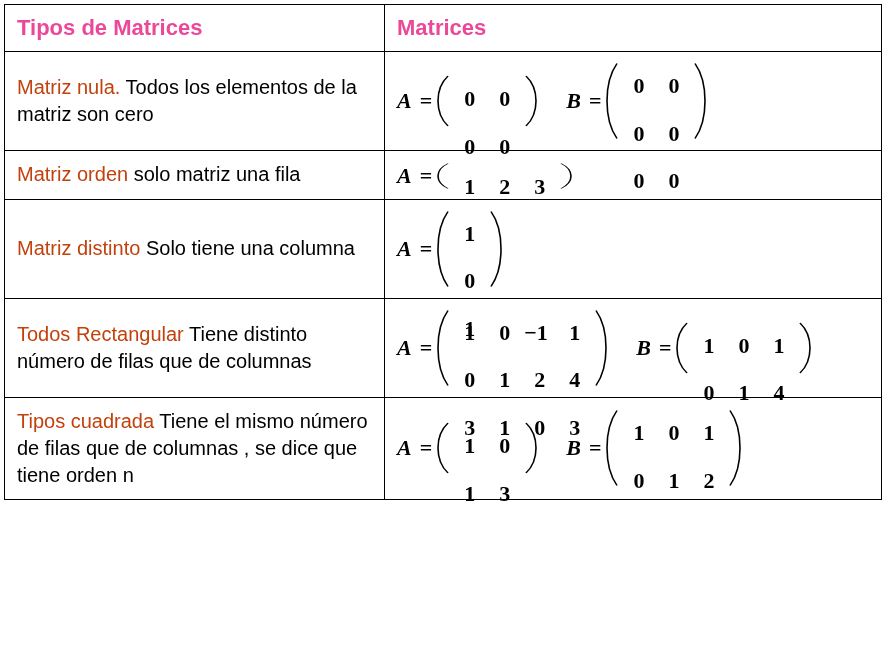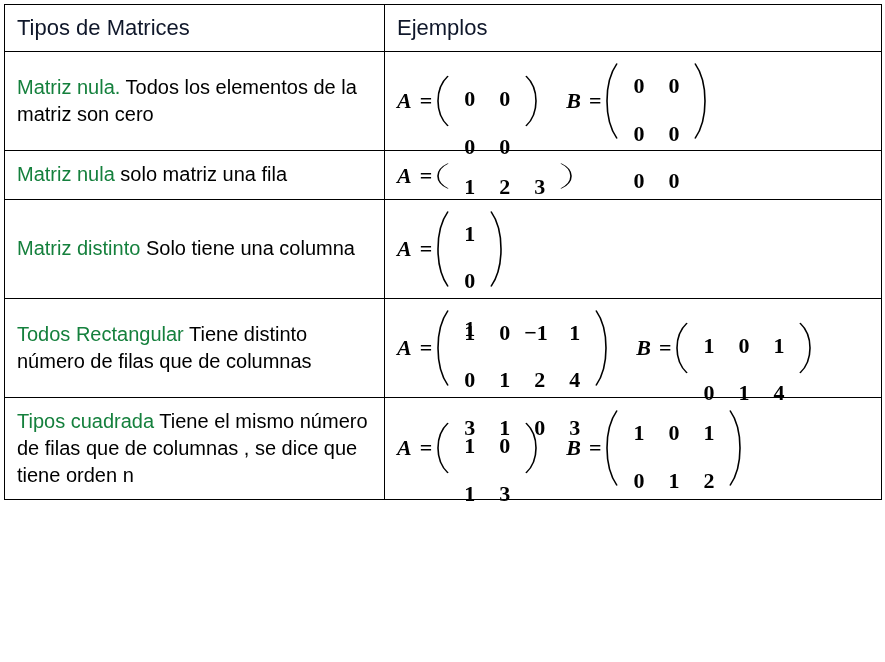--- a/index.html
+++ b/index.html
@@ -17,27 +17,27 @@
     width: 877px;
     table-layout: fixed;
   }
   table.main th, table.main td {
     border: 1.5px solid #000;
     padding: 10px 12px;
     vertical-align: middle;
     text-align: left;
   }
   table.main th {
-    font-weight: normal;
-    color: #0f172a;
+    font-weight: bold;
+    color: #ec4899;
     font-size: 22px;
   }
   col.col-tipo { width: 380px; }
   col.col-ej   { width: 497px; }
-  .term { color: #15803d; }
+  .term { color: #c2410c; }
   .desc-cell { line-height: 1.35; }
   .ej-cell {
     font-family: "Cambria Math", "Times New Roman", Times, serif;
     font-size: 22px;
     white-space: nowrap;
   }
   .eq {
     display: inline-flex;
     align-items: center;
     margin-right: 28px;
@@ -87,21 +87,21 @@
 <body>
 
 <table class="main">
   <colgroup>
       <col class="col-tipo">
       <col class="col-ej">
     </colgroup>
   <thead>
     <tr>
       <th>Tipos de Matrices</th>
-      <th>Ejemplos</th>
+      <th>Matrices</th>
     </tr>
   </thead>
   <tbody id="tbody">
       <tr>
         <td class="desc-cell"><span class="term">Matriz nula.</span><span> Todos los elementos de la matriz son cero</span></td>
         <td class="ej-cell"><span class="eq">
             <span class="lbl">A</span>
             <span class="equals">=</span>
             <span class="paren" style="height:52px">
               <span class="pL">
@@ -154,21 +154,21 @@
               </table>
               <span class="pR">
                 <svg viewBox="0 0 14 100" preserveAspectRatio="none">
                   <path d="M12 2 Q2 20 2 50 Q2 80 12 98" fill="none" stroke="#000" stroke-width="1.6" transform="scale(-1,1) translate(-14,0)"></path>
                 </svg>
               </span>
             </span>
           </span></td>
       </tr>
       <tr>
-        <td class="desc-cell"><span class="term">Matriz nula</span><span> solo matriz una fila</span></td>
+        <td class="desc-cell"><span class="term">Matriz orden</span><span> solo matriz una fila</span></td>
         <td class="ej-cell"><span class="eq">
             <span class="lbl">A</span>
             <span class="equals">=</span>
             <span class="paren" style="height:26px">
               <span class="pL">
                 <svg viewBox="0 0 14 100" preserveAspectRatio="none">
                   <path d="M12 2 Q2 20 2 50 Q2 80 12 98" fill="none" stroke="#000" stroke-width="1.6"></path>
                 </svg>
               </span>
               <table class="mtx">

